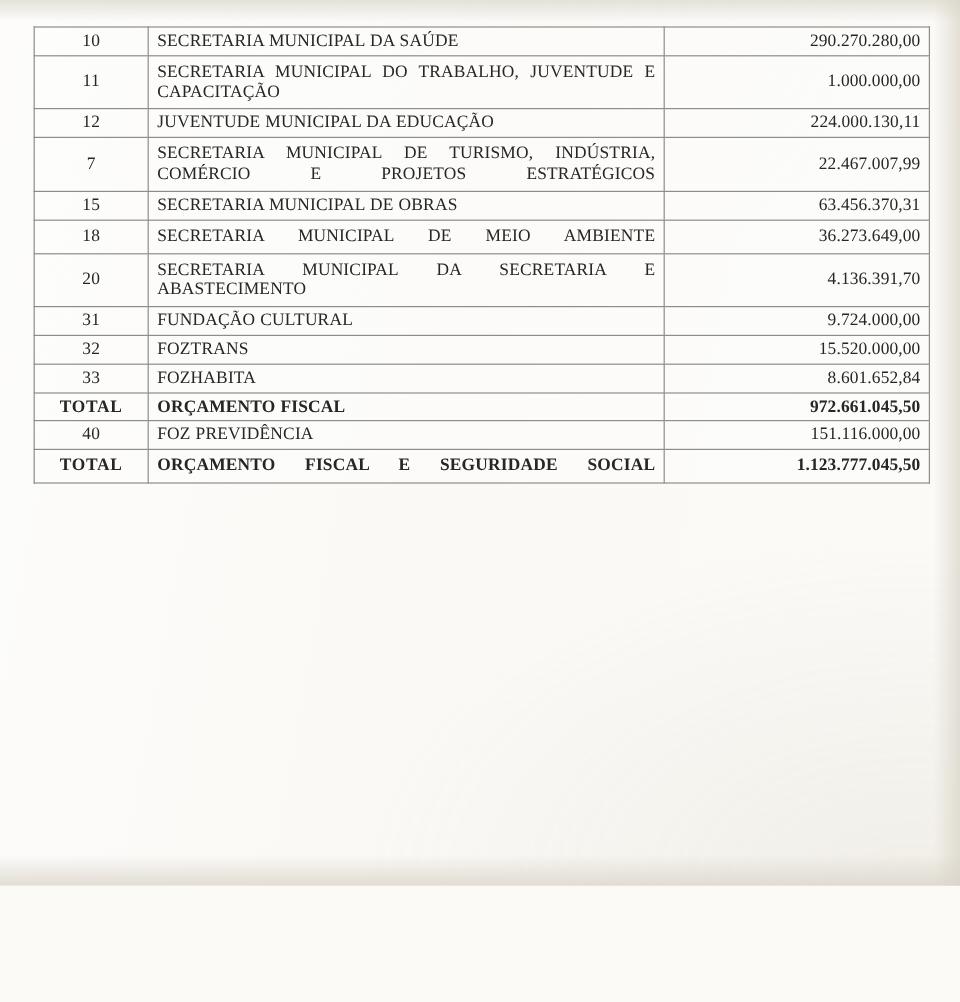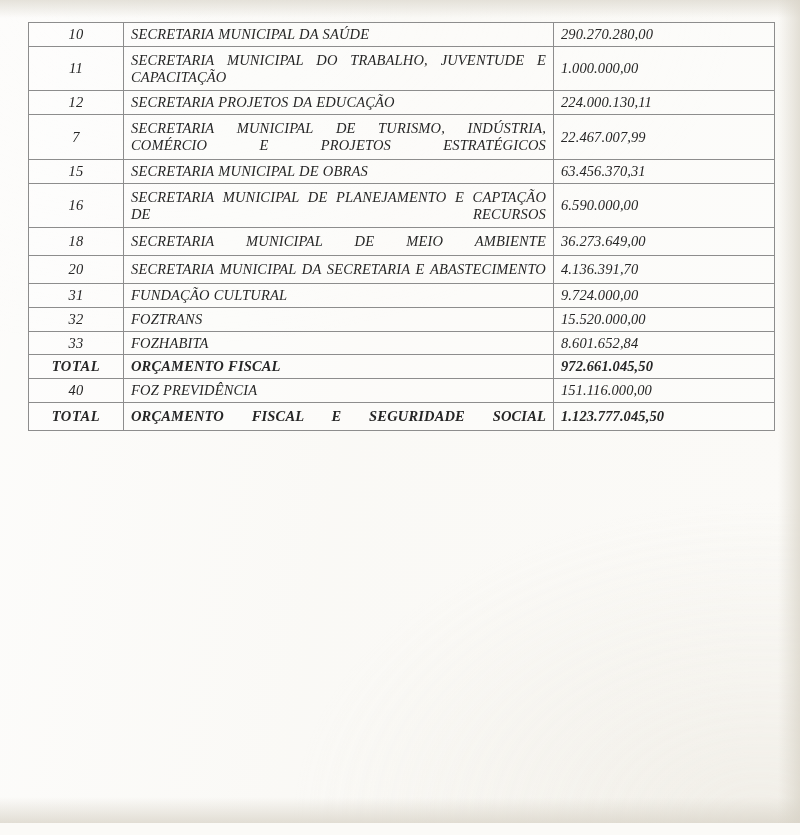--- a/index.html
+++ b/index.html
@@ -10,25 +10,24 @@
     width: 800px;
     height: 835px;
     background: #fbfaf7;
     font-family: "Liberation Serif", serif;
     color: #1d1d1f;
     overflow: hidden;
   }
   .page {
     position: relative;
     width: 800px;
-    height: 823px;
+    height: 738px;
     background:
       linear-gradient(100deg, rgba(255,255,255,0.55) 0%, rgba(250,249,245,0.25) 45%, rgba(252,251,248,0.55) 100%),
       #faf9f6;
-    font-style: italic;
   }
   .table-wrap {
     position: absolute;
     left: 28px;
     top: 22px;
     width: 746px;
   }
   table.budget {
     width: 100%;
     border-collapse: collapse;
@@ -58,20 +57,21 @@
     letter-spacing: 0.15px;
     word-spacing: 0.4px;
     padding-left: 9px;
     padding-right: 11px;
   }
   td.name.flush {
     text-align: right;
     text-align-last: left;
   }
   td.value {
+    text-align: right;
     font-size: 14px;
     padding-right: 9px;
     letter-spacing: 0.1px;
     white-space: nowrap;
   }
   tr.total td.code,
   tr.total td.name,
   tr.total td.value {
     font-weight: bold;
   }
@@ -127,37 +127,32 @@
             <td class="name flush">SECRETARIA MUNICIPAL DA SAÚDE</td>
             <td class="value">290.270.280,00</td>
           </tr>
           <tr class=" tall">
             <td class="code">11</td>
             <td class="name">SECRETARIA MUNICIPAL DO TRABALHO, JUVENTUDE E CAPACITAÇÃO</td>
             <td class="value">1.000.000,00</td>
           </tr>
           <tr>
             <td class="code">12</td>
-            <td class="name flush">SECRETARIA PROJETOS DA EDUCAÇÃO</td>
+            <td class="name flush">JUVENTUDE MUNICIPAL DA EDUCAÇÃO</td>
             <td class="value">224.000.130,11</td>
           </tr>
           <tr class=" tall">
             <td class="code">7</td>
             <td class="name">SECRETARIA MUNICIPAL DE TURISMO, INDÚSTRIA, COMÉRCIO E PROJETOS ESTRATÉGICOS</td>
             <td class="value">22.467.007,99</td>
           </tr>
           <tr>
             <td class="code">15</td>
             <td class="name flush">SECRETARIA MUNICIPAL DE OBRAS</td>
             <td class="value">63.456.370,31</td>
-          </tr>
-          <tr class=" tall">
-            <td class="code">16</td>
-            <td class="name">SECRETARIA MUNICIPAL DE PLANEJAMENTO E CAPTAÇÃO DE RECURSOS</td>
-            <td class="value">6.590.000,00</td>
           </tr>
           <tr class=" tall">
             <td class="code">18</td>
             <td class="name">SECRETARIA MUNICIPAL DE MEIO AMBIENTE</td>
             <td class="value">36.273.649,00</td>
           </tr>
           <tr class=" tall">
             <td class="code">20</td>
             <td class="name">SECRETARIA MUNICIPAL DA SECRETARIA E ABASTECIMENTO</td>
             <td class="value">4.136.391,70</td>

